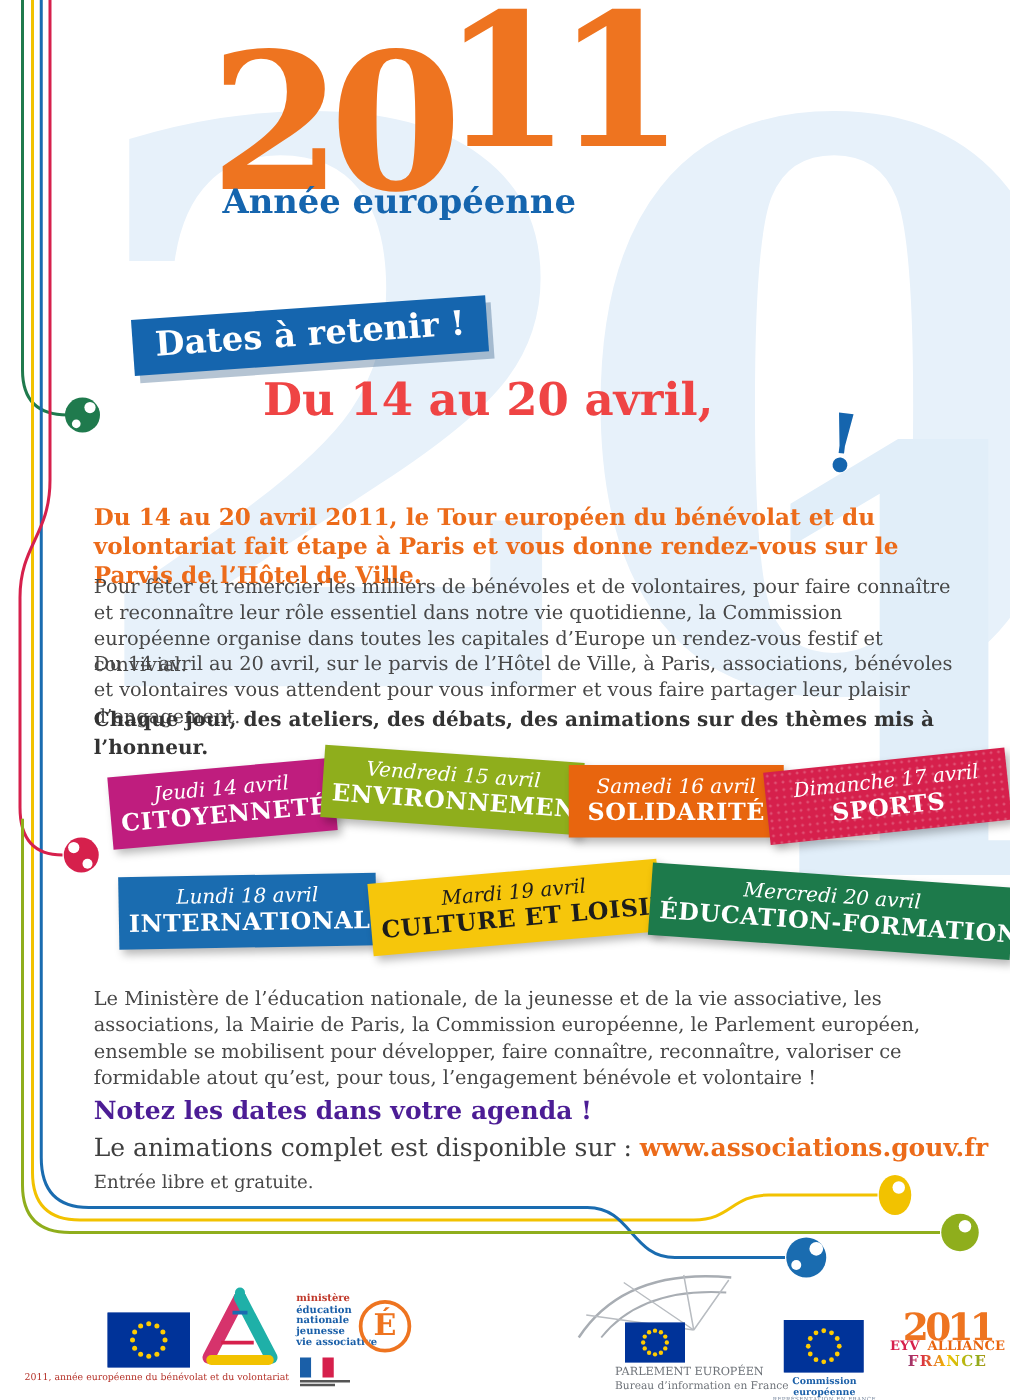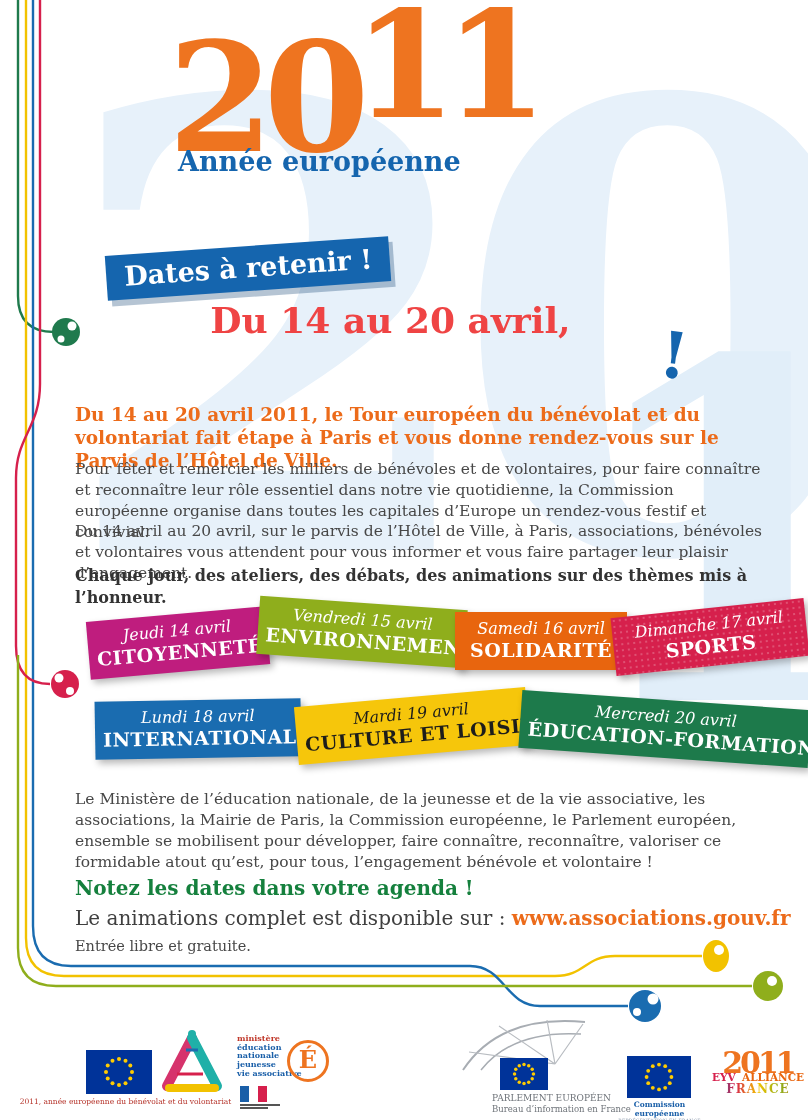--- a/index.html
+++ b/index.html
@@ -44,21 +44,21 @@
   .banner .banner-theme{font-size:19px;font-weight:bold;letter-spacing:.5px;line-height:1.2;white-space:nowrap;}
   .b1{left:88px;top:614px;width:164px;transform:rotate(-5deg);}
   .b2{left:258px;top:603px;width:192px;transform:rotate(4deg);}
   .b3{left:455px;top:612px;width:156px;}
   .b4{left:613px;top:608px;width:178px;transform:rotate(-6deg);
       background-image:radial-gradient(rgba(255,255,255,.22) 1px,transparent 1.3px);background-size:6px 6px;}
   .b5{left:95px;top:700px;width:190px;transform:rotate(-1deg);}
   .b6{left:296px;top:697px;width:216px;transform:rotate(-5deg);}
   .b7{left:520px;top:700px;width:274px;transform:rotate(4deg);}
   
-  .agenda{left:75px;top:876px;color:#15803d;font-weight:bold;font-size:20px;}
+  .agenda{left:75px;top:876px;color:#4c1d95;font-weight:bold;font-size:20px;}
   .program{left:75px;top:906px;color:#3f3f3f;font-size:20px;}
   .program .url{color:#ec6b1a;font-weight:bold;text-decoration:none;}
   .entry{left:75px;top:938px;color:#474747;font-size:14.5px;}
   
   .euflag{position:absolute;background:#039;}
   .euflag svg{display:block;}
   .flag1{left:86px;top:1050px;}
   .flag-caption{left:18px;top:1097px;width:215px;text-align:center;color:#b5332a;font-size:7.5px;line-height:1.2;}
   .triangle{left:153px;top:1026px;}
   .ministry{left:237px;top:1034px;width:70px;line-height:1.08;}

